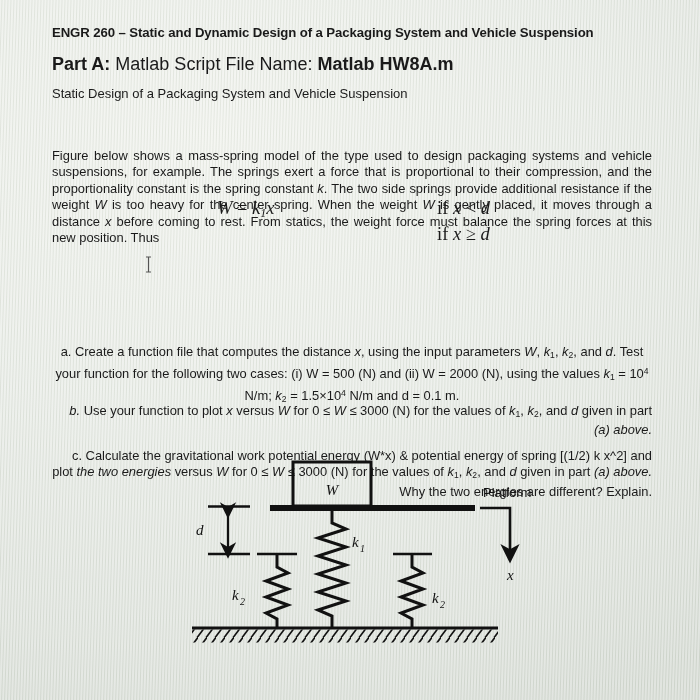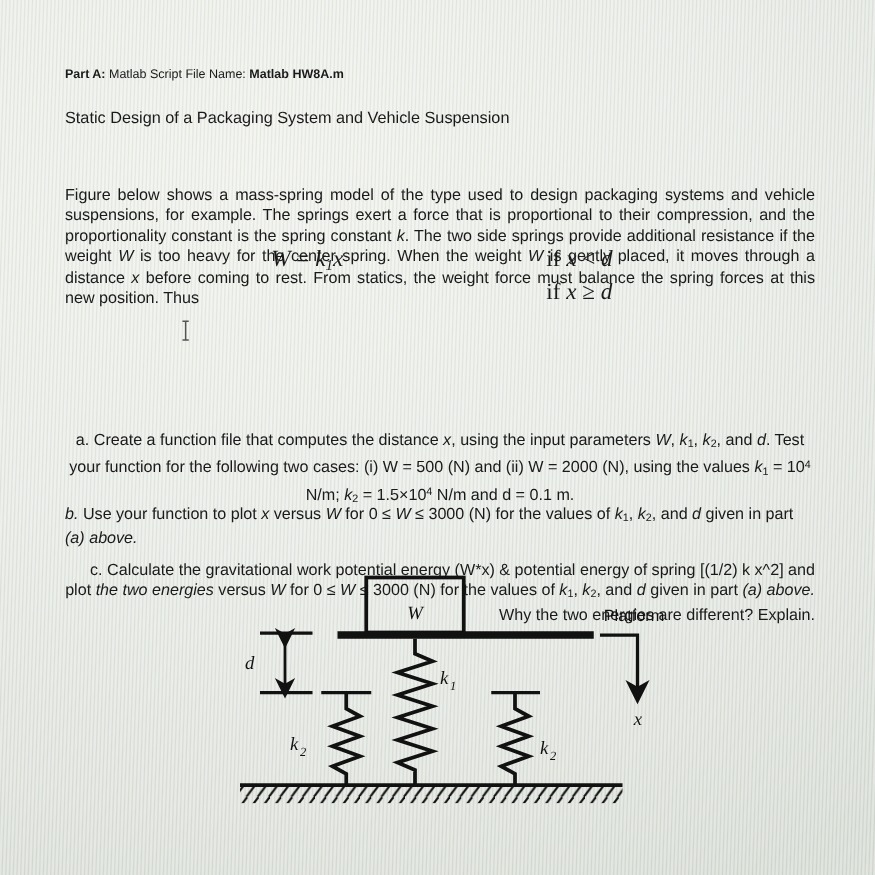--- a/index.html
+++ b/index.html
@@ -35,21 +35,21 @@
     top: 25px;
     font-size: 13.2px;
     font-weight: bold;
     letter-spacing: -0.1px;
     white-space: nowrap;
   }
   .partline {
     position: absolute;
     left: 52px;
     top: 54px;
-    font-size: 10px;
+    font-size: 18px;
     white-space: nowrap;
   }
   .partline b { font-weight: bold; }
 
   .sec-head {
     position: absolute;
     left: 52px;
     top: 86px;
     font-size: 13px;
     font-weight: normal;
@@ -66,21 +66,21 @@
     margin-top: 48px;
   }
   .para i { font-style: italic; }
   .para .mv { font-style: italic; }
   sub { font-size: 8.6px; vertical-align: -0.22em; }
   sup { font-size: 8.6px; vertical-align: 0.45em; }
 
   #p-intro { top: 100px; }
   #p-relations { top: 258px; text-align: left; }
   #p-a { top: 296px; text-align: center; }
-  #p-b { top: 355px; text-align: left; }
+  #p-b { top: 355px; text-align: right; }
   #p-c { top: 400px; text-align: right; }
 
   
   .eqblock {
     position: absolute;
     left: 52px;
     top: 198px;
     width: 600px;
     font-family: Liberation Serif, serif;
     font-size: 18.5px;
@@ -142,20 +142,21 @@
     fill: #111;
   }
 </style>
 </head>
 <body>
 
 <div id="page"></div>
 
 <div id="content">
 
+  <div class="doc-title">ENGR 260 – Static and Dynamic Design of a Packaging System and Vehicle Suspension</div>
 
   <div class="partline">
     <b>Part A:</b><span> Matlab Script File Name: </span><b>Matlab HW8A.m</b>
   </div>
 
   <div class="sec-head">Static Design of a Packaging System and Vehicle Suspension</div>
 
   <div class="para" id="p-intro">
     Figure below shows a mass-spring model of the type used to design packaging systems and vehicle
     suspensions, for example. The springs exert a force that is proportional to their compression, and

